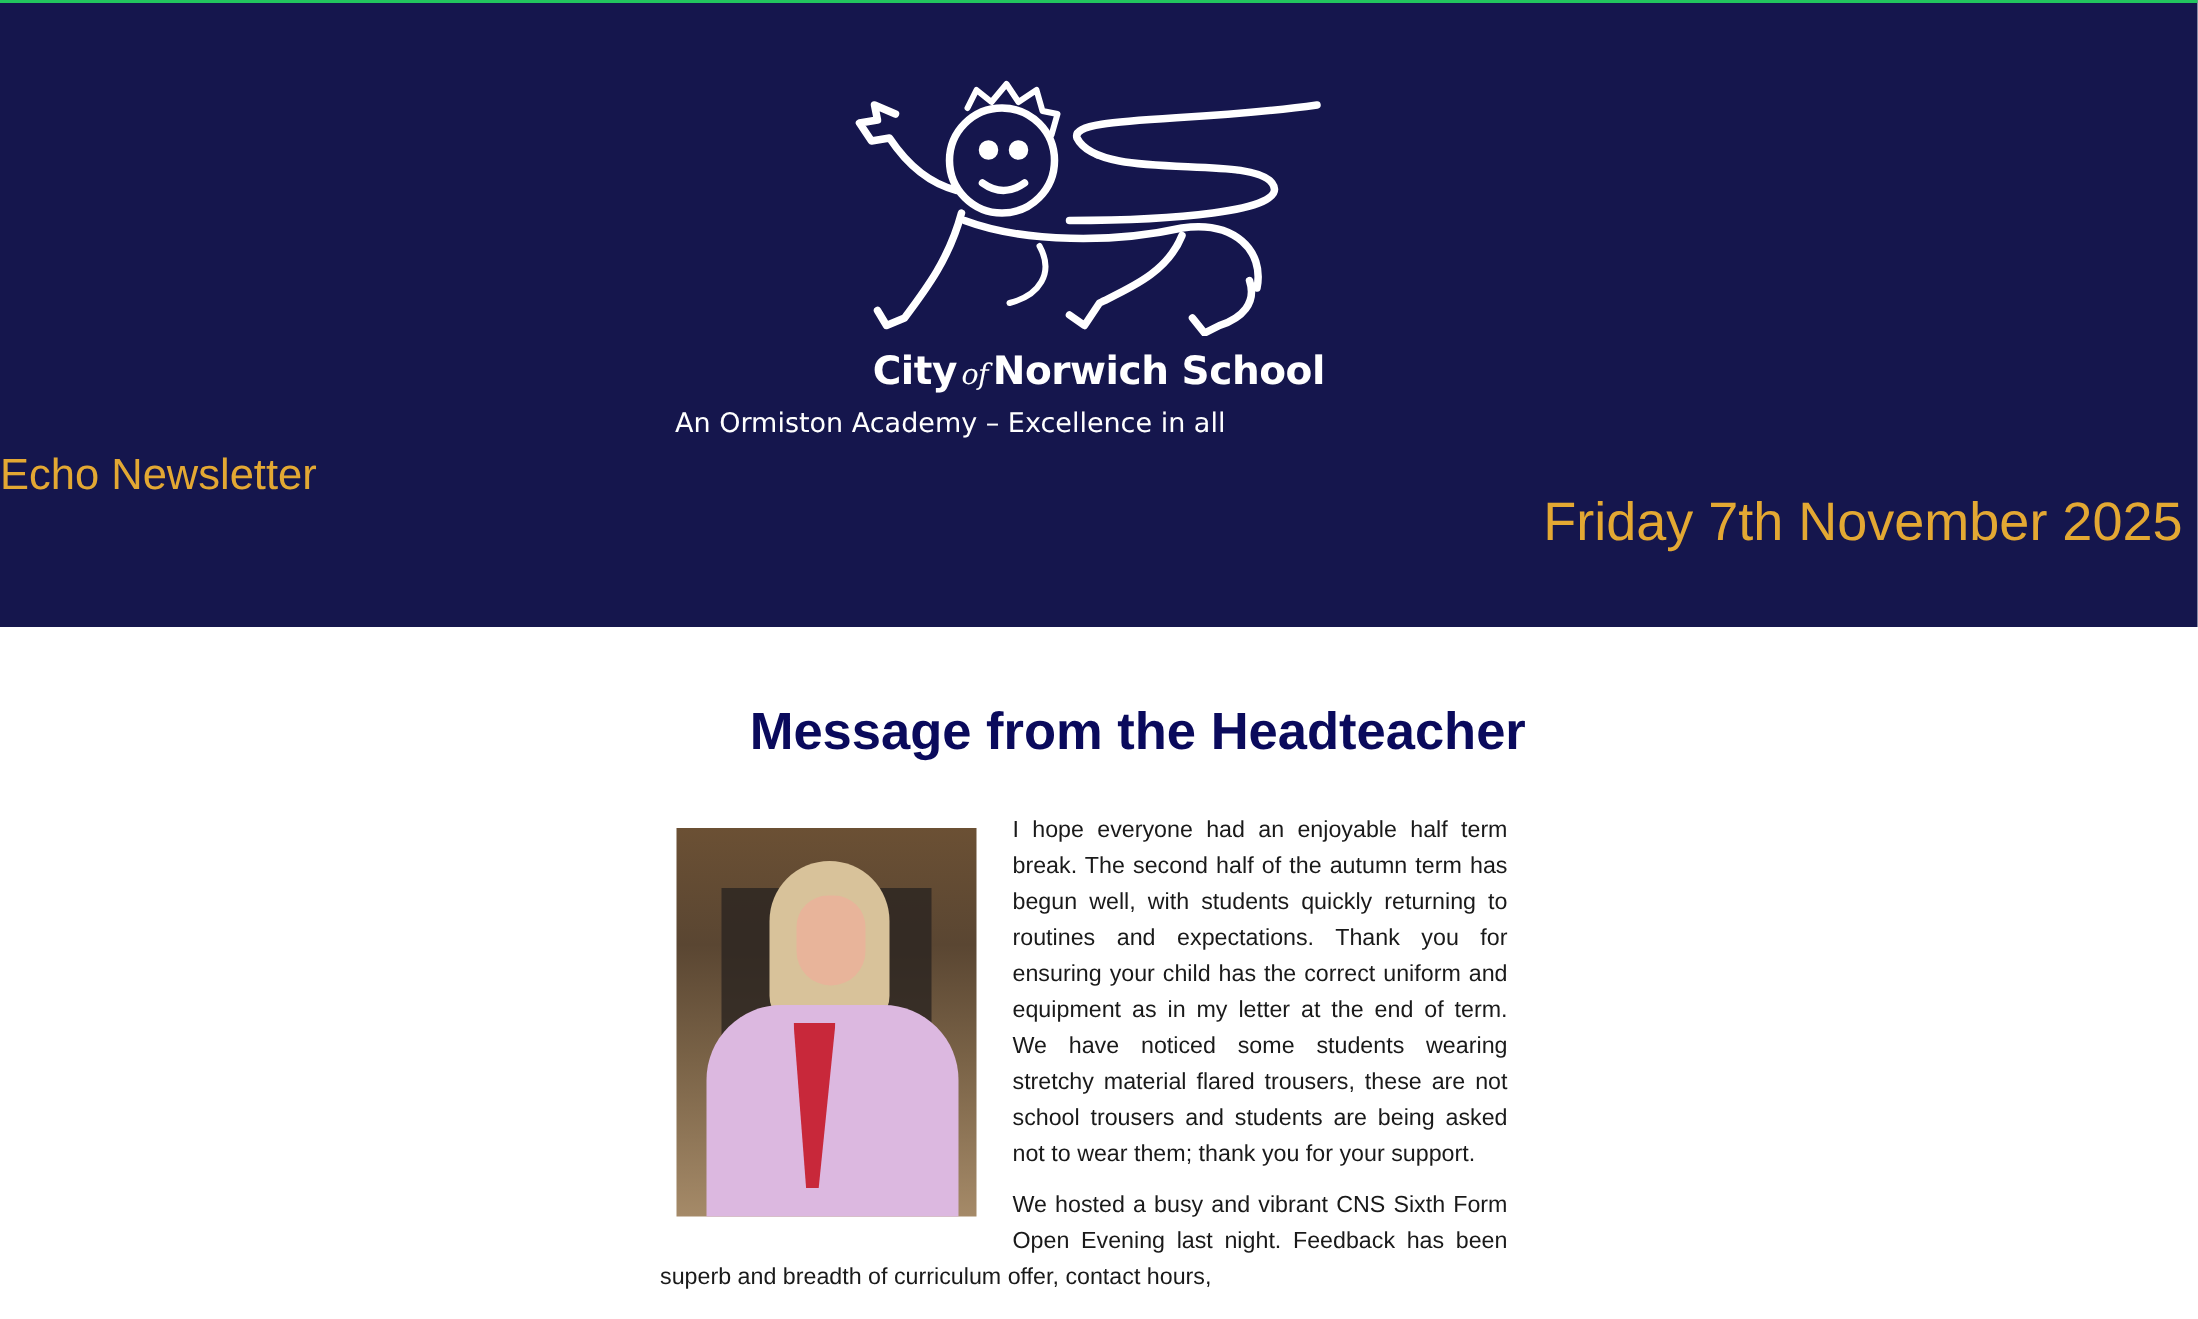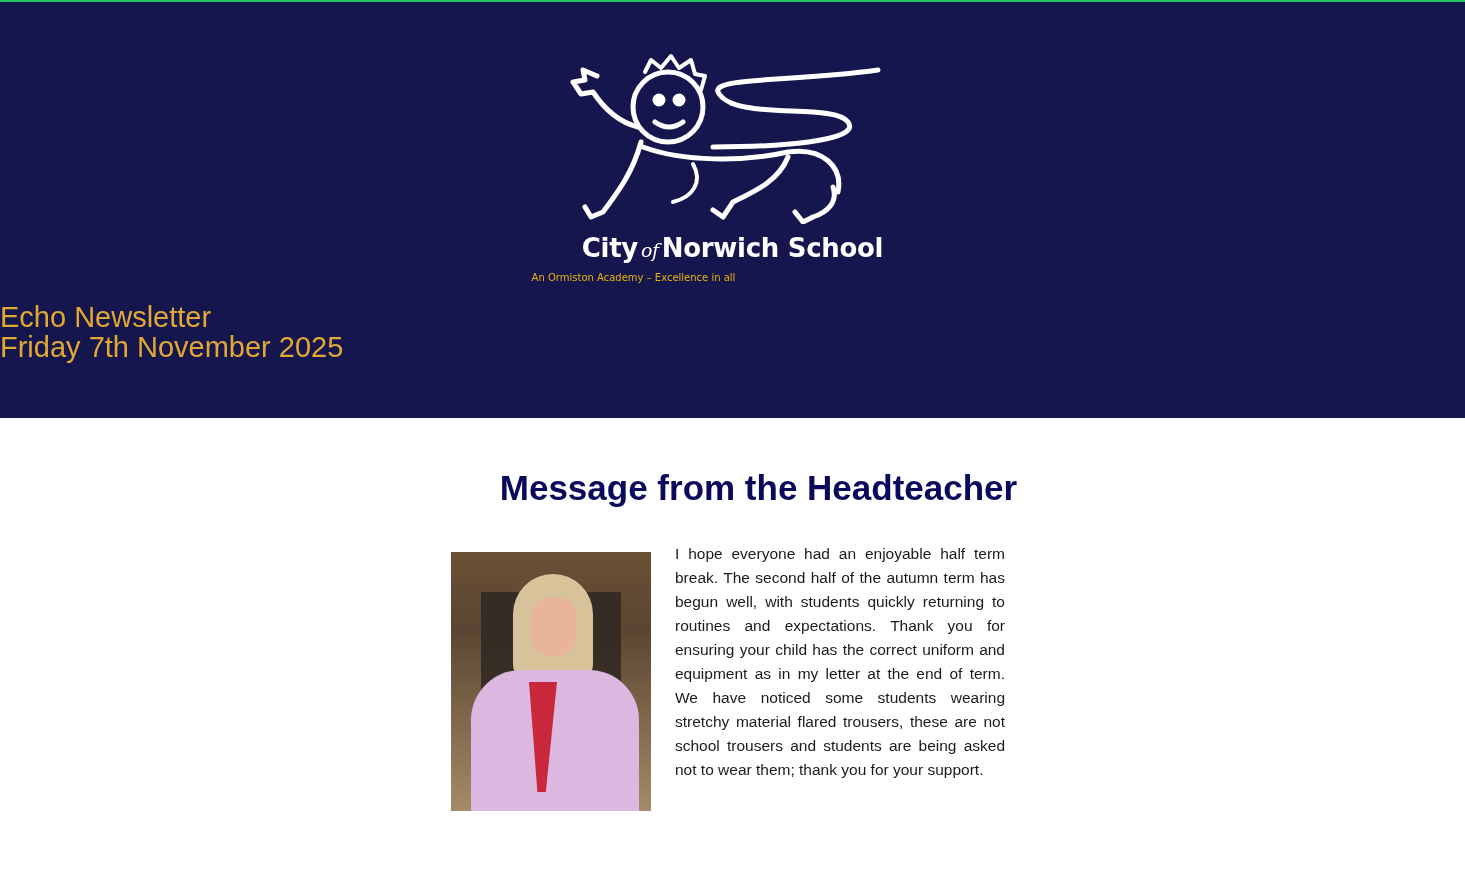--- a/index.html
+++ b/index.html
@@ -23,30 +23,30 @@
     text-align: center; color: #ffffff;
     font-family: "DejaVu Sans", sans-serif; font-weight: bold;
     font-size: 26px; letter-spacing: -0.3px;
   }
   .school-name .of {
     font-family: "DejaVu Serif", serif; font-style: italic; font-weight: normal;
     font-size: 19px; margin: 0 3px;
   }
   .tagline {
     position: absolute; left: 0; width: 1267px; top: 270px;
-    text-align: center; color: #eab308;
-    font-family: "DejaVu Sans", sans-serif; font-size: 10px;
+    text-align: center; color: #ffffff;
+    font-family: "DejaVu Sans", sans-serif; font-size: 18px;
   }
   .newsletter-title {
     position: absolute; left: 0; width: 1465px; top: 301px;
     text-align: left; color: #e3a833; font-size: 29px; line-height: 29px;
   }
   .newsletter-date {
     position: absolute; left: 0; width: 1455px; top: 331px;
-    text-align: left; color: #e3a833; font-size: 29px; line-height: 29px;
+    text-align: right; color: #e3a833; font-size: 36px; line-height: 29px;
   }
   .section-title {
     position: absolute; left: 0; width: 1445px; top: 468px;
     text-align: center; color: #0a0a5c; font-weight: bold; font-size: 35px;
   }
   .content {
     position: absolute; left: 440px; top: 542px; width: 565px;
     font-size: 15.5px; line-height: 24px; text-align: justify; color: #1a1a1a;
   }
   .head-photo {
@@ -113,13 +113,14 @@
 
 <div class="content">
   <div class="head-photo" title="Headteacher portrait">
     <div class="doorway"></div>
     <div class="hair"></div>
     <div class="face"></div>
     <div class="jacket"></div>
     <div class="blouse"></div>
   </div>
   <p>I hope everyone had an enjoyable half term break. The second half of the autumn term has begun well, with students quickly returning to routines and expectations. Thank you for ensuring your child has the correct uniform and equipment as in my letter at the end of term. We have noticed some students wearing stretchy material flared trousers, these are not school trousers and students are being asked not to wear them; thank you for your support.</p>
+  <p>We hosted a busy and vibrant CNS Sixth Form Open Evening last night. Feedback has been superb and breadth of curriculum offer, contact hours,</p>
 </div>
 
 </body></html>

